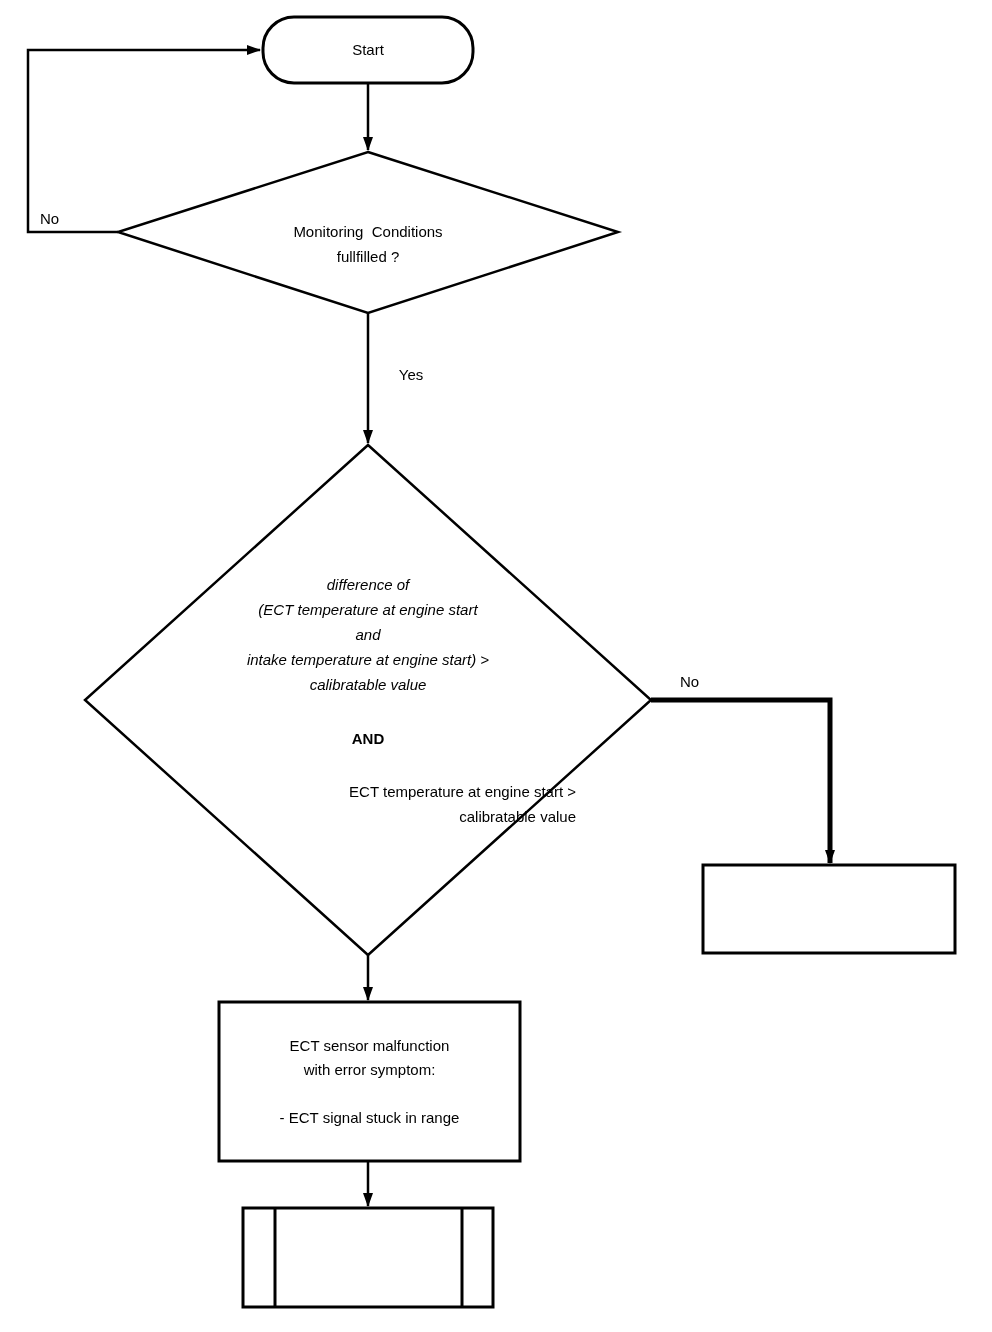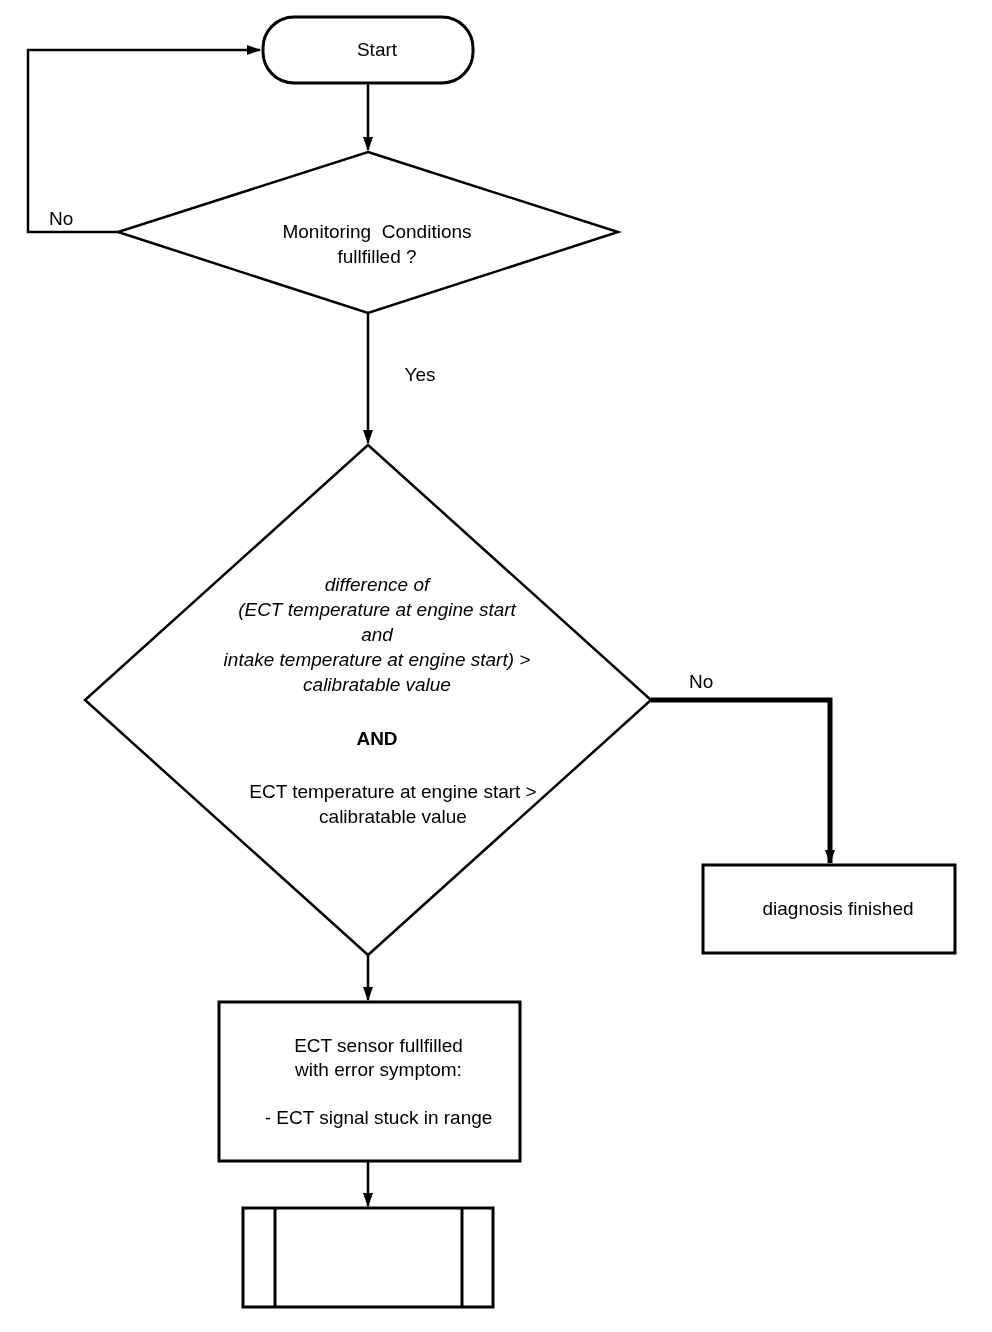--- a/index.html
+++ b/index.html
@@ -16,34 +16,33 @@
     color: #000000;
     overflow: hidden;
   }
   .canvas svg {
     position: absolute;
     left: 0;
     top: 0;
   }
   .label {
     position: absolute;
-    font-size: 19px;
+    font-size: 15px;
     line-height: 25px;
     text-align: center;
     white-space: pre-wrap;
     color: #000000;
-    margin-left: 9px;
   }
   .start-label          { left: 263px; top: 37px;  width: 210px; }
   .monitoring-label     { left: 218px; top: 219px; width: 300px; }
   .no-left-label        { left: 40px;  top: 206px; width: 60px;  text-align: left; }
   .yes-label            { left: 376px; top: 362px; width: 70px;  text-align: center; }
   .condition-upper-label{ left: 168px; top: 572px; width: 400px; font-style: italic; }
   .condition-and-label  { left: 318px; top: 726px; width: 100px; font-weight: 700; }
-  .condition-lower-label{ left: 184px; top: 779px; width: 400px; }
+  .condition-lower-label{ left: 176px; top: 779px; width: 400px; text-align: right; }
   .no-right-label       { left: 680px; top: 669px; width: 60px;  text-align: left; }
   .diagnosis-label      { left: 703px; top: 896px; width: 252px; }
   .malfunction-label    { left: 219px; top: 1034px; width: 301px; line-height: 24px; }
   .fault-label          { left: 243px; top: 1234px; width: 250px; line-height: 26px; }
 </style>
 </head>
 <body>
 
 <div class="canvas">
 
@@ -91,21 +90,20 @@
 intake temperature at engine start) &gt;
 calibratable value</div>
 
   <div class="label condition-and-label">AND</div>
 
   <div class="label condition-lower-label">ECT temperature at engine start &gt;
 calibratable value</div>
 
   <div class="label no-right-label">No</div>
 
-  <div class="label diagnosis-label">diagnosis finished</div>
 
-  <div class="label malfunction-label">ECT sensor fullfilled
+  <div class="label malfunction-label">ECT sensor malfunction
 with error symptom:
 
 - ECT signal stuck in range</div>
 
 
 </div>
 
 </body></html>

